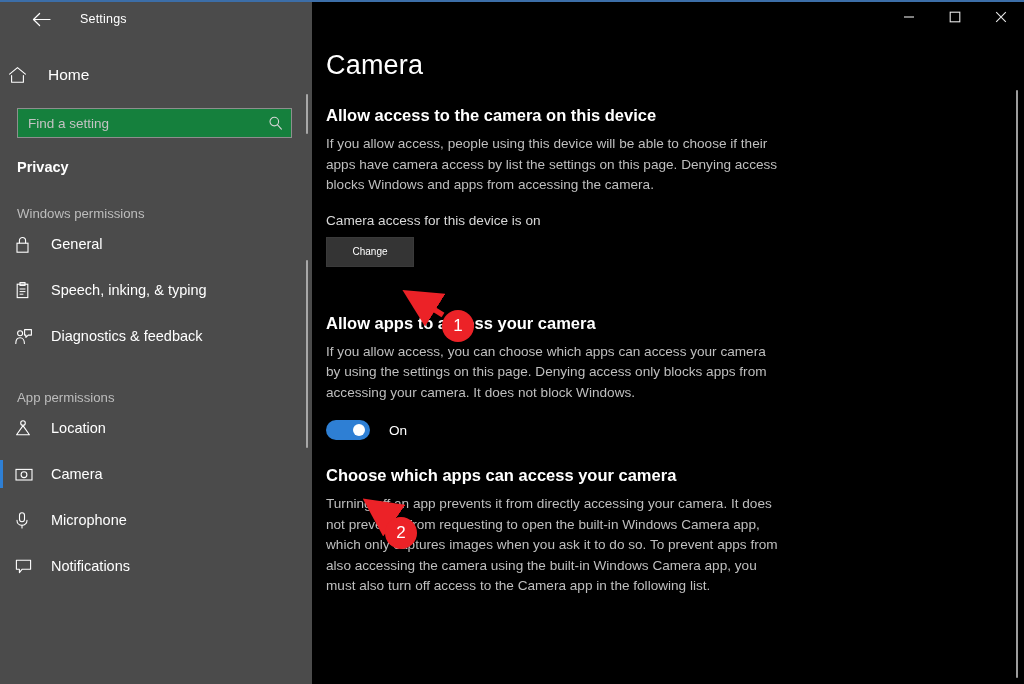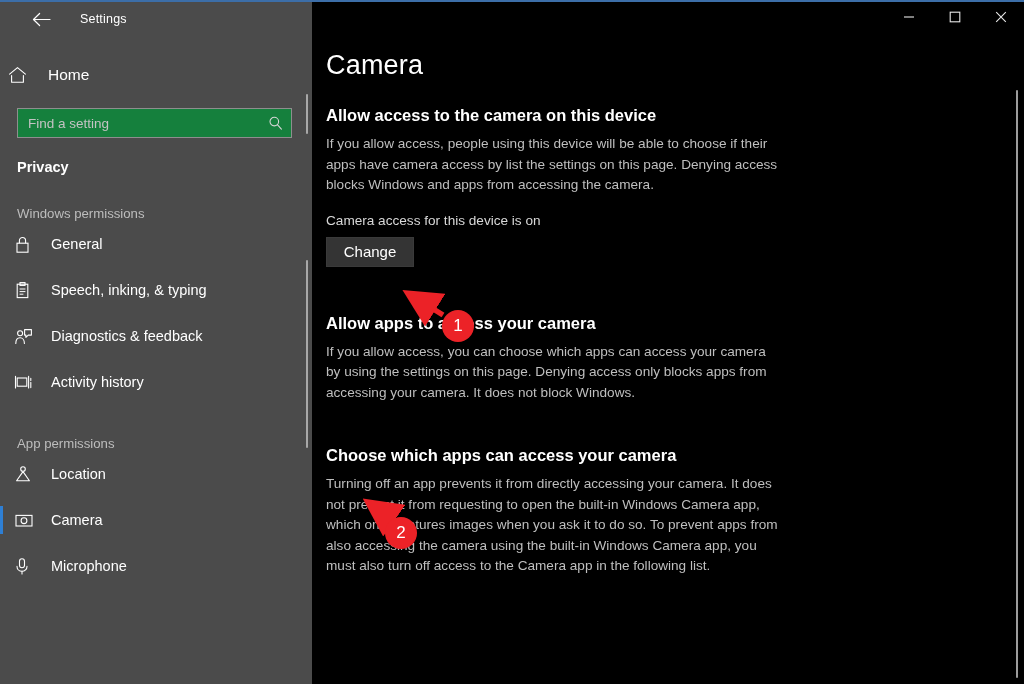--- a/index.html
+++ b/index.html
@@ -192,21 +192,21 @@
   }
 
   .change-btn {
     display: inline-flex;
     align-items: center;
     justify-content: center;
     min-width: 88px;
     height: 30px;
     background: #343434;
     color: #ffffff;
-    font-size: 15px;
+    font-size: 10px;
     border: 1px solid #3a3a3a;
     font-family: "Liberation Sans", sans-serif;
     cursor: pointer;
     padding: 0 4px;
   }
 
   .gap-a { height: 47px; }
   .gap-c { height: 26px; }
 
   .toggle-row { display: flex; align-items: center; }
@@ -345,30 +345,20 @@
       <span class="ico">
         <svg width="19" height="19" viewBox="0 0 19 19" fill="none" aria-hidden="true">
           <circle cx="6.1" cy="6.2" r="2.5" stroke="currentColor" stroke-width="1.1"></circle>
           <path d="M1.8 16.4C1.8 12.9 3.7 10.7 6.1 10.7C8.5 10.7 10.4 12.9 10.4 16.4" stroke="currentColor" stroke-width="1.1" stroke-linecap="round"></path>
           <path d="M10.6 2.6H17.4V8.1H14.2L11.9 10.3V8.1H10.6V2.6Z" stroke="currentColor" stroke-width="1.1" stroke-linejoin="round"></path>
         </svg>
       </span>
       <span class="lbl">Diagnostics &amp; feedback</span>
     </div>
 
-    <div class="nav-item">
-      <span class="ico">
-        <svg width="19" height="18" viewBox="0 0 19 18" fill="none" aria-hidden="true">
-          <rect x="3.2" y="5" width="9.6" height="8.2" stroke="currentColor" stroke-width="1.1"></rect>
-          <path d="M1.5 3.3V15M14.6 3.3V15" stroke="currentColor" stroke-width="1.1" stroke-linecap="round"></path>
-          <path d="M16.8 5.2V7.4M16.8 9.4V14.6" stroke="currentColor" stroke-width="1.1" stroke-linecap="round"></path>
-        </svg>
-      </span>
-      <span class="lbl">Activity history</span>
-    </div>
 
     <div class="group-head">App permissions</div>
 
     <div class="nav-item">
       <span class="ico">
         <svg width="18" height="19" viewBox="0 0 18 19" fill="none" aria-hidden="true">
           <circle cx="9" cy="4" r="2.3" stroke="currentColor" stroke-width="1.1"></circle>
           <path d="M9 6.6L2.6 15.8H15.4L9 6.6Z" stroke="currentColor" stroke-width="1.1" stroke-linejoin="round"></path>
         </svg>
       </span>
@@ -389,20 +379,28 @@
       <span class="ico">
         <svg width="16" height="19" viewBox="0 0 16 19" fill="none" aria-hidden="true">
           <rect x="5.5" y="1.8" width="5" height="9" rx="2.5" stroke="currentColor" stroke-width="1.1"></rect>
           <path d="M3 9.4C3 12.2 5.2 14.2 8 14.2C10.8 14.2 13 12.2 13 9.4" stroke="currentColor" stroke-width="1.1" stroke-linecap="round"></path>
           <path d="M8 14.4V17" stroke="currentColor" stroke-width="1.1" stroke-linecap="round"></path>
         </svg>
       </span>
       <span class="lbl">Microphone</span>
     </div>
 
+    <div class="nav-item">
+      <span class="ico">
+        <svg width="19" height="18" viewBox="0 0 19 18" fill="none" aria-hidden="true">
+          <path d="M2.4 3.2H16.6V12.2H8.2L5.4 15.6V12.2H2.4V3.2Z" stroke="currentColor" stroke-width="1.1" stroke-linejoin="round"></path>
+        </svg>
+      </span>
+      <span class="lbl">Notifications</span>
+    </div>
 
     <div class="sb-track" style="top:92px;height:40px;"></div>
     <div class="sb-track" style="top:258px;height:188px;"></div>
   </div>
 
   <div class="main">
     <div class="main-inner">
 
       <div class="page-title">Camera</div>
 
@@ -411,20 +409,26 @@
         <div class="sec-body">If you allow access, people using this device will be able to choose if their apps have camera access by list the settings on this page. Denying access blocks Windows and apps from accessing the camera.</div>
         <div class="status-line">Camera access for this device is on</div>
         <button class="change-btn">Change</button>
       </div>
 
       <div class="gap-a"></div>
 
       <div>
         <div class="sec-head">Allow apps to access your camera</div>
         <div class="sec-body">If you allow access, you can choose which apps can access your camera by using the settings on this page. Denying access only blocks apps from accessing your camera. It does not block Windows.</div>
+        <div class="toggle-row">
+          <div class="toggle">
+            <span class="knob"></span>
+          </div>
+          <span class="toggle-label">On</span>
+        </div>
       </div>
 
       <div class="gap-c"></div>
 
       <div>
         <div class="sec-head">Choose which apps can access your camera</div>
         <div class="sec-body" style="max-width:462px;">Turning off an app prevents it from directly accessing your camera. It does not prevent it from requesting to open the built-in Windows Camera app, which only captures images when you ask it to do so. To prevent apps from also accessing the camera using the built-in Windows Camera app, you must also turn off access to the Camera app in the following list.</div>
       </div>
 
     </div>

